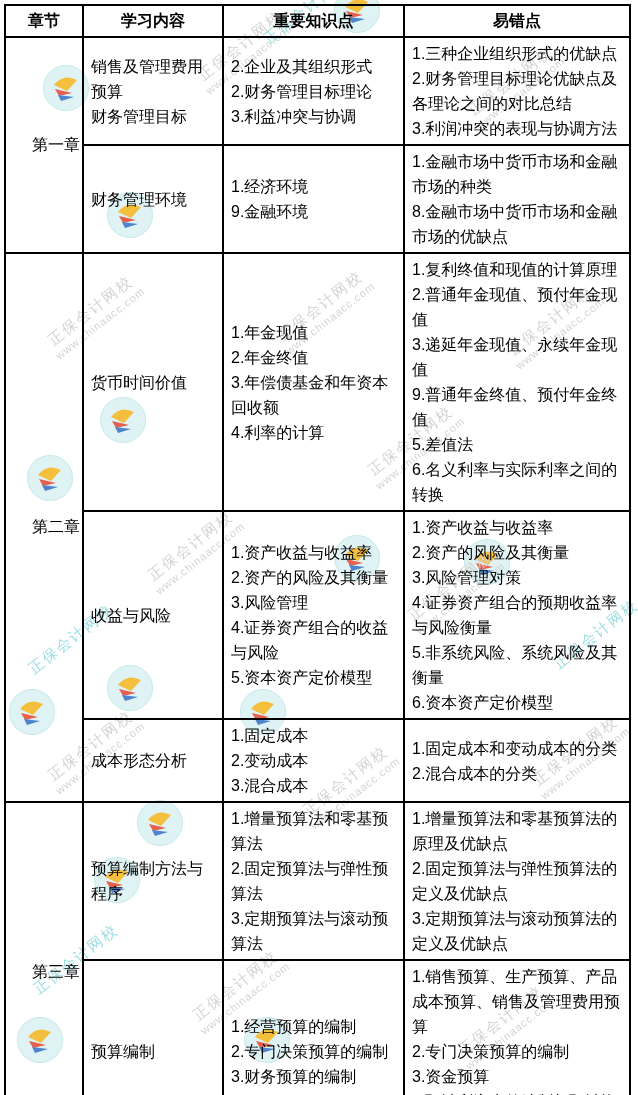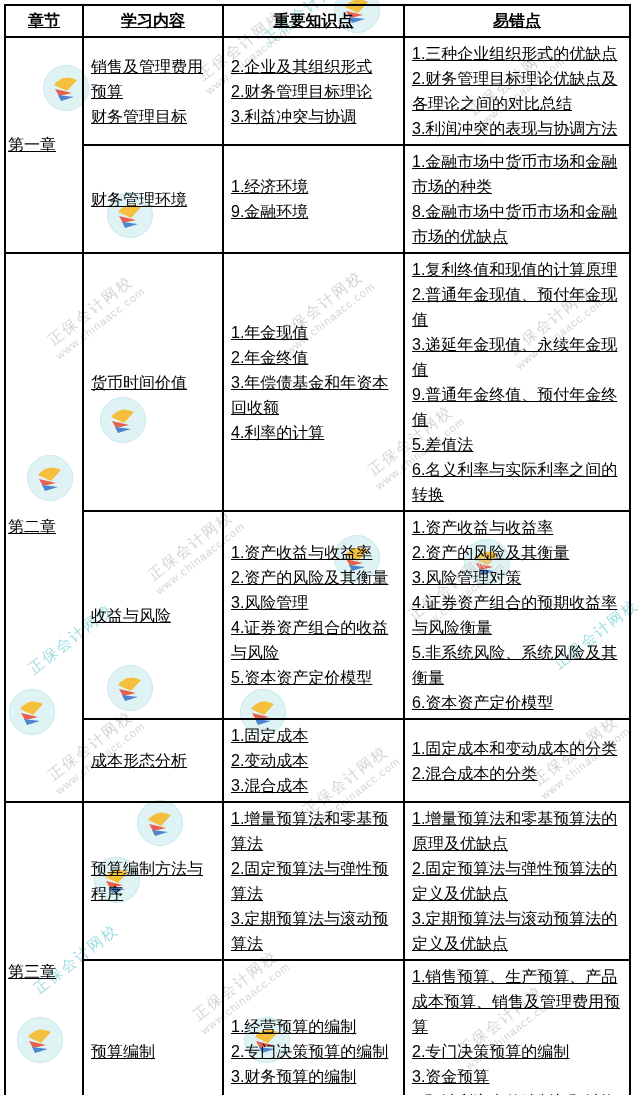--- a/index.html
+++ b/index.html
@@ -32,29 +32,28 @@
     position:absolute; left:4px; top:4px; z-index:1;
     width:625px;
     border-collapse:collapse;
     table-layout:fixed;
     background:transparent;
   }
   .study th, .study td {
     border:2px solid #000;
     vertical-align:middle;
     font-size:16px;
-    text-decoration:underline;
   }
   .study th {
     height:28px;
     font-weight:bold;
     text-align:center;
     padding:1px 2px;
   }
-  td.chapter { text-align:left; padding:2px; }
+  td.chapter { text-align:right; padding:2px; }
   td.cell    { text-align:left; padding:3px 4px 3px 7px; line-height:25px; }
   td.cell div { margin:0; }
 
   tr.r1 { height:99px; }
   tr.r2 { height:103px; }
   tr.r3 { height:245px; }
   tr.r4 { height:205px; }
   tr.r5 { height:73px; }
   tr.r6 { height:152px; }
   tr.r7 { height:176px; }

